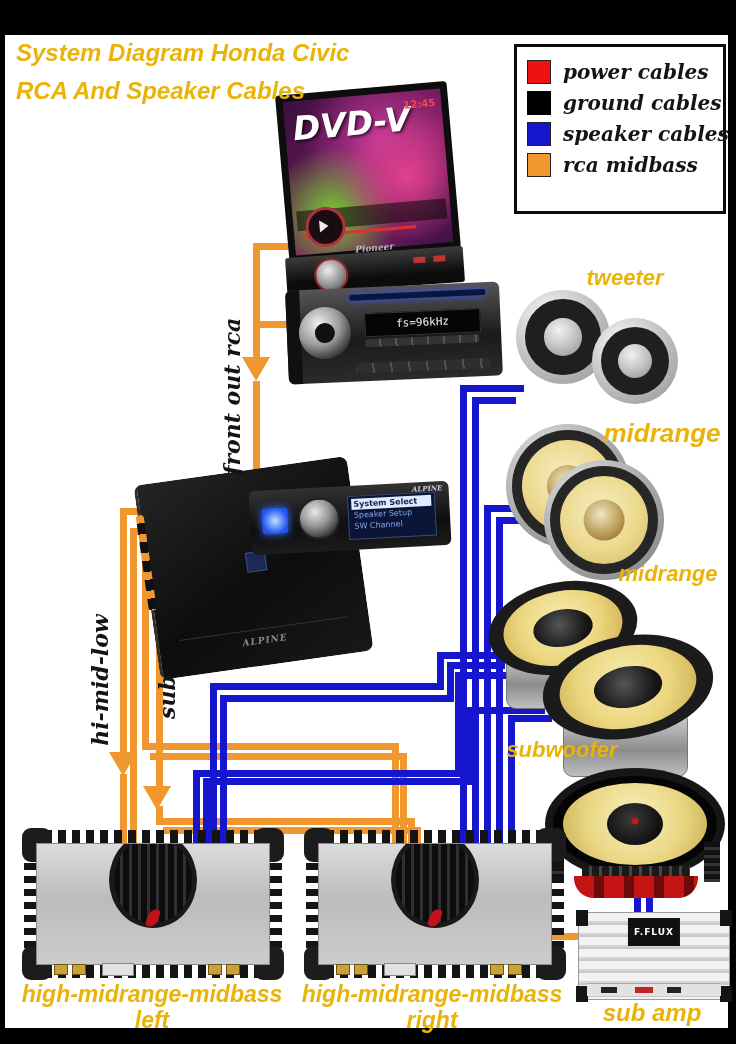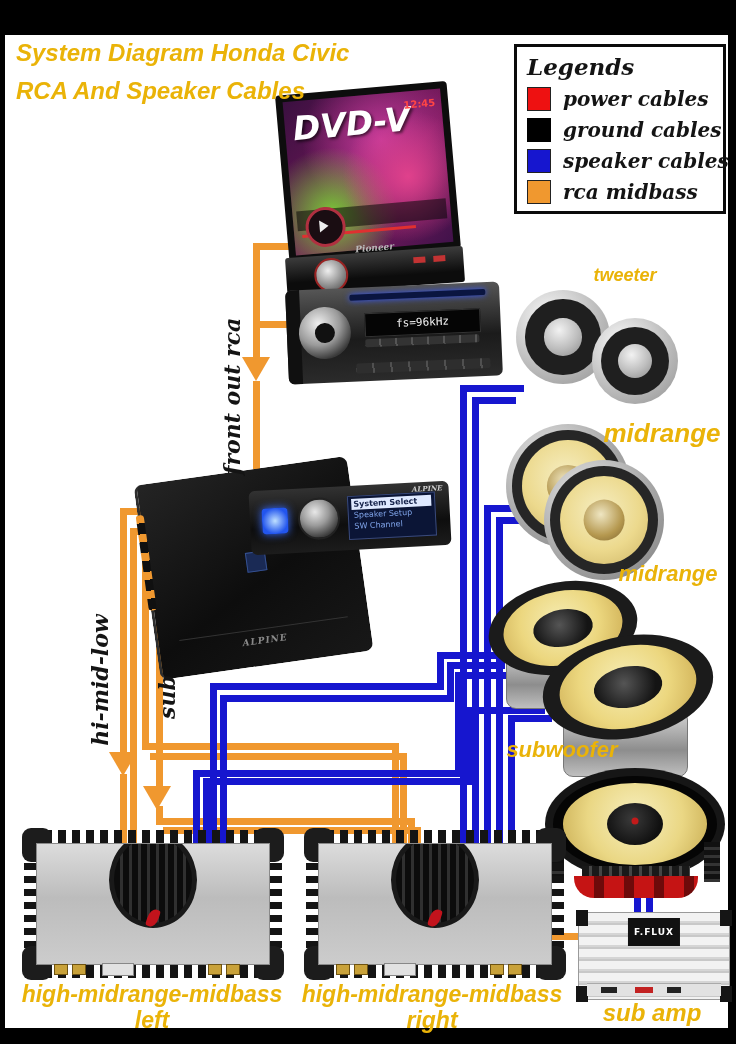--- a/index.html
+++ b/index.html
@@ -172,21 +172,20 @@
 </head>
 <body>
 
 <div id="frame">
   <div id="paper"></div>
 
   <div class="lbl" style="left:16px;top:40px;font-size:24px;">System Diagram Honda Civic</div>
   <div class="lbl" style="left:16px;top:78px;font-size:24px;">RCA And Speaker Cables</div>
 
   <div id="legend">
-    <div class="lg-title">Legends</div>
     <div class="lg-row">
       <div class="sw sw0"></div>
       <span>power cables</span>
     </div>
     <div class="lg-row">
       <div class="sw sw1"></div>
       <span>ground cables</span>
     </div>
     <div class="lg-row">
       <div class="sw sw2"></div>
@@ -308,21 +307,21 @@
   </div>
 
   <div class="tw dev" style="left:516px;top:290px;width:94px;height:94px;">
     <div class="tw-ring"></div>
     <div class="tw-dome"></div>
   </div>
   <div class="tw dev" style="left:592px;top:318px;width:86px;height:86px;">
     <div class="tw-ring"></div>
     <div class="tw-dome"></div>
   </div>
-  <div class="lbl ctr" style="left:625px;top:266px;font-size:18px;">tweeter</div>
+  <div class="lbl ctr" style="left:625px;top:266px;font-size:22px;">tweeter</div>
 
   <div class="mid dev" style="left:506px;top:424px;width:124px;height:124px;">
     <div class="mid-rim"></div>
     <div class="mid-cone"></div>
     <div class="mid-cap"></div>
   </div>
   <div class="mid dev" style="left:544px;top:460px;width:120px;height:120px;">
     <div class="mid-rim"></div>
     <div class="mid-cone"></div>
     <div class="mid-cap"></div>

